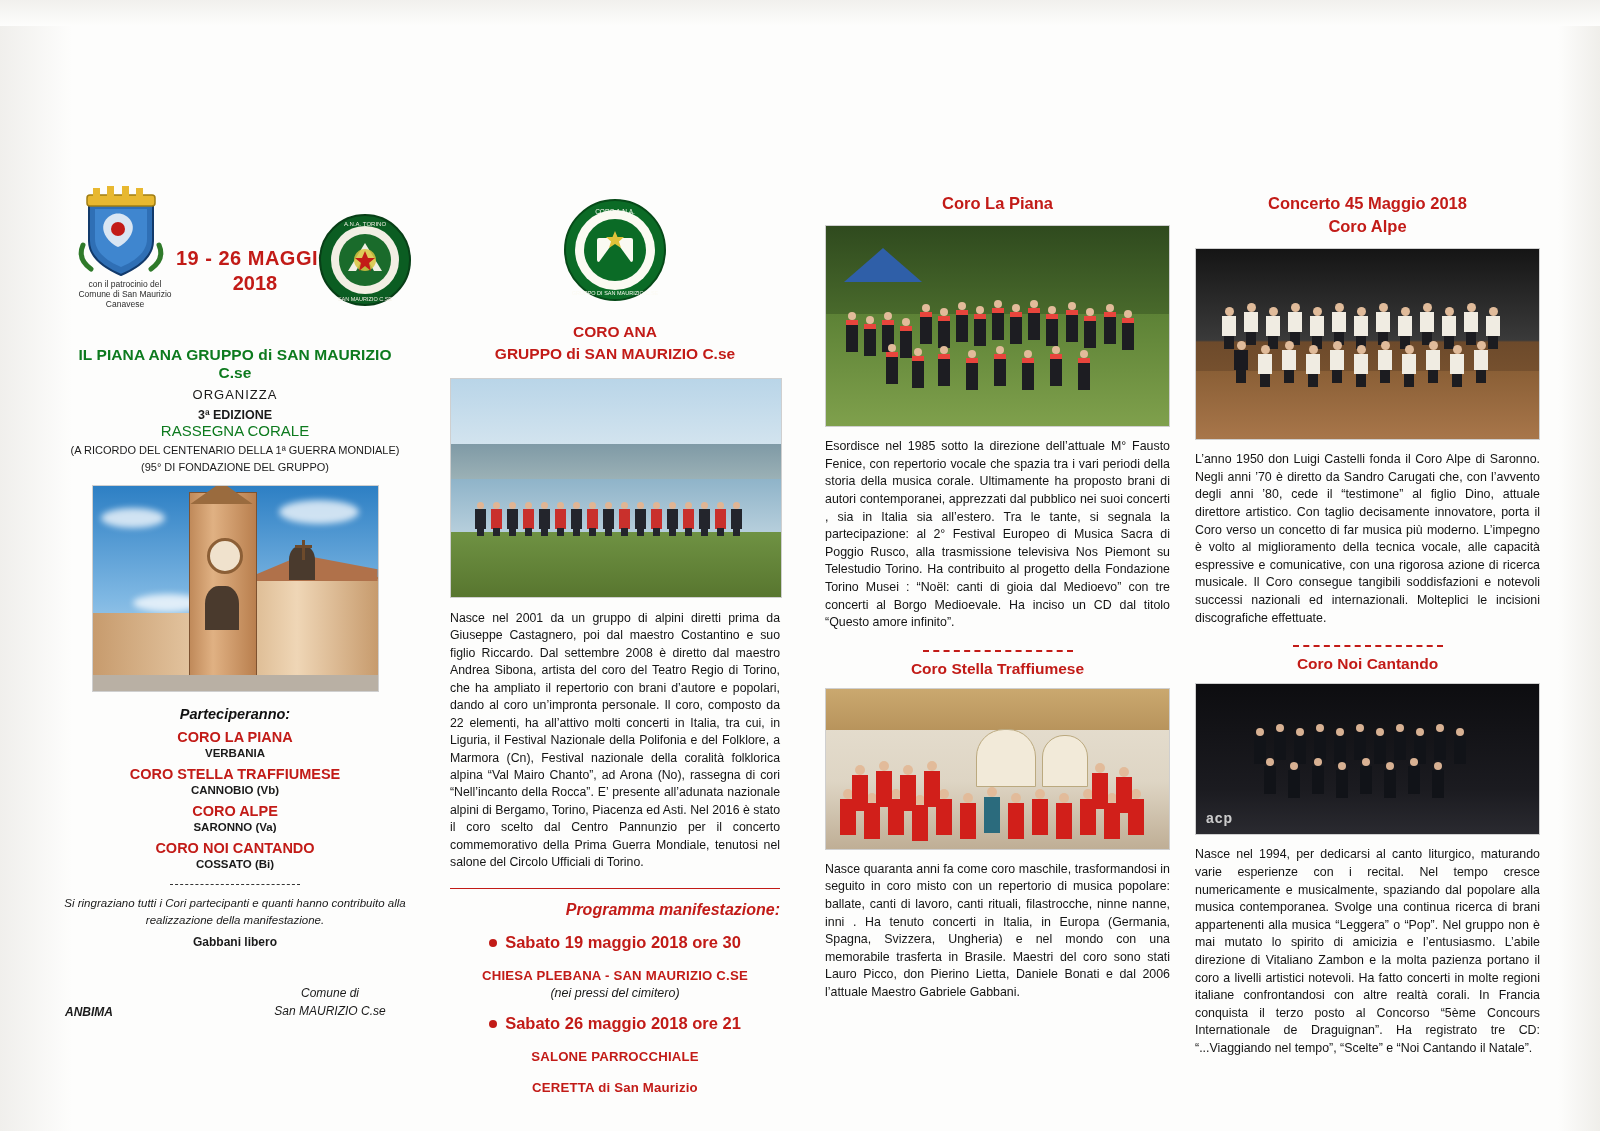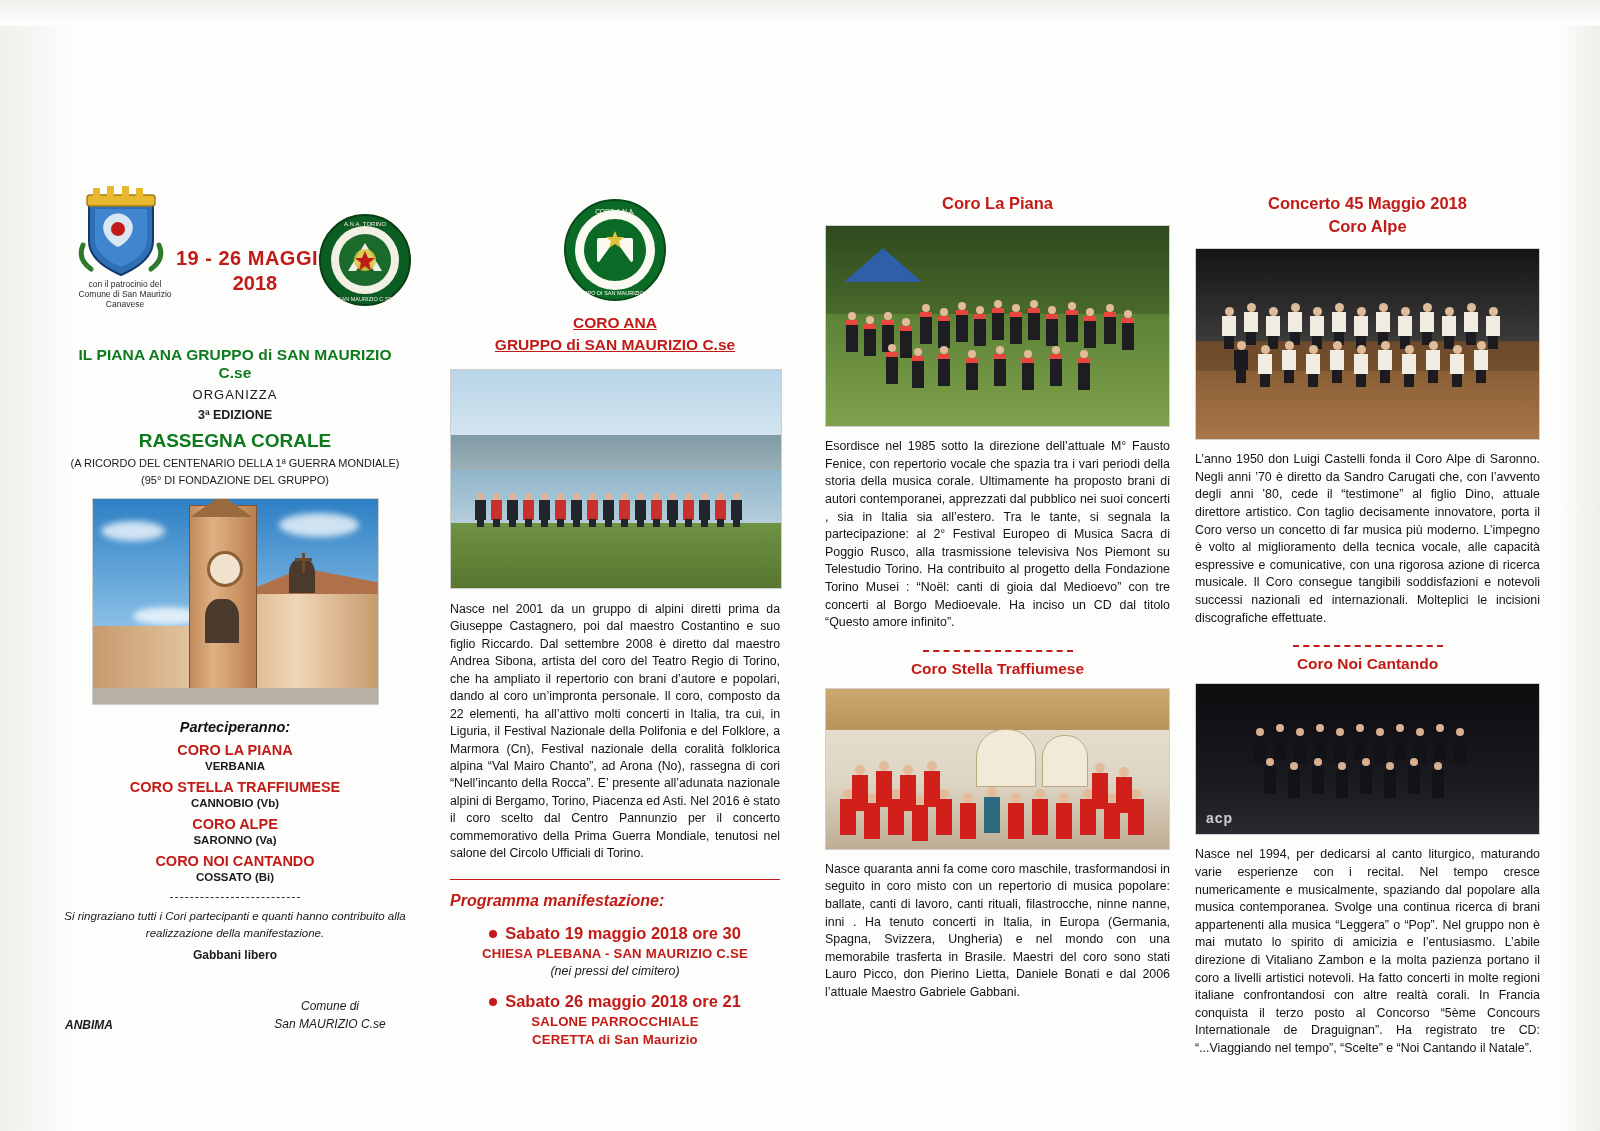--- a/index.html
+++ b/index.html
@@ -98,23 +98,22 @@
     margin-top: 10px;
     letter-spacing: .2px;
   }
   .t-edizione {
     font-weight: bold;
     font-size: 12.5px;
     margin-top: 6px;
   }
   .t-rassegna {
     color: #0d7a1e;
-    font-weight: bold;
-    font-size: 19px;
-    margin-top: 8px;
+    font-weight: normal;
+    font-size: 15px;
   }
   .t-small {
     font-size: 11px;
     margin-top: 5px;
     color: #1a1a1a;
   }
   .church-photo {
     margin: 12px auto 0;
     width: 285px;
     height: 205px;
@@ -260,22 +259,21 @@
   .ana-seal {
     margin: 0 auto;
     width: 104px; height: 104px;
   }
   .c2-title {
     text-align: center;
     color: #c21b17;
     font-weight: bold;
     font-size: 15.5px;
     line-height: 1.45;
-    margin-top: 10px;
-    text-decoration: underline;
+    margin-top: 19px;
   }
   .lake-photo {
     margin: 12px 0 0;
     width: 100%;
     height: 218px;
     border: 1px solid #cfcfcf;
     position: relative;
     overflow: hidden;
     background: #9dc6e0;
   }
@@ -299,21 +297,21 @@
     font-size: 12.3px;
     line-height: 1.42;
     text-align: justify;
     color: #141414;
   }
   .c2-rule {
     margin: 16px 0 12px;
     border-top: 1.6px solid #c21b17;
   }
   .prog-title {
-    text-align: left;
+    text-align: right;
     color: #c21b17;
     font-style: italic;
     font-weight: bold;
     font-size: 16px;
   }
   .prog-item { margin-top: 14px; text-align: center; }
   .prog-line1 {
     color: #c21b17;
     font-weight: bold;
     font-size: 16.5px;
@@ -323,21 +321,21 @@
     width: 8px; height: 8px;
     border-radius: 50%;
     background: #c21b17;
     margin-right: 8px;
     vertical-align: middle;
   }
   .prog-line2 {
     color: #c21b17;
     font-weight: bold;
     font-size: 13.2px;
-    margin-top: 3px;
+    margin-top: 16px;
     letter-spacing: .2px;
   }
   .prog-line3 {
     font-style: italic;
     font-size: 12.5px;
     margin-top: 3px;
     color: #1a1a1a;
   }
 
   

